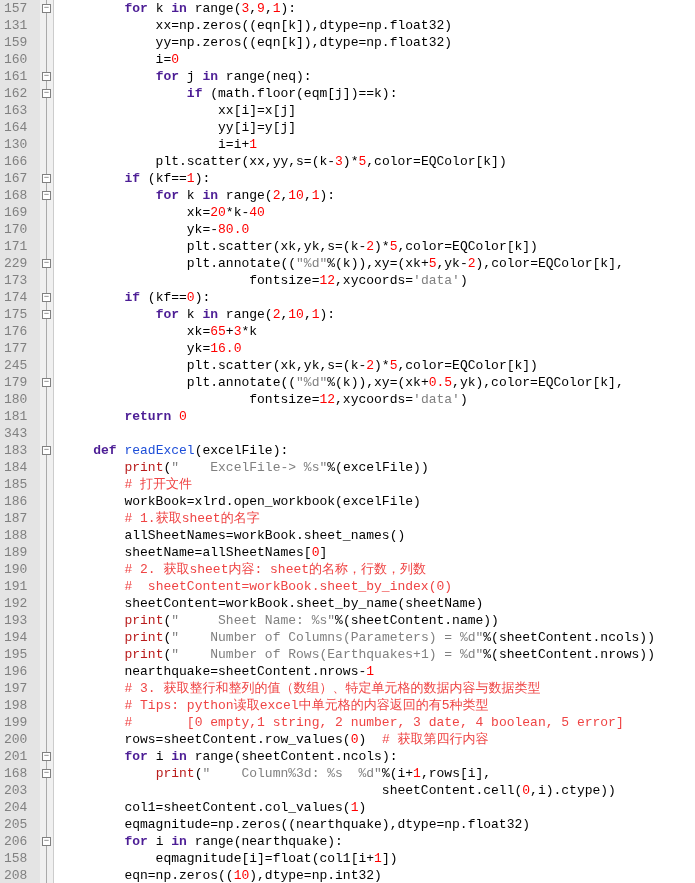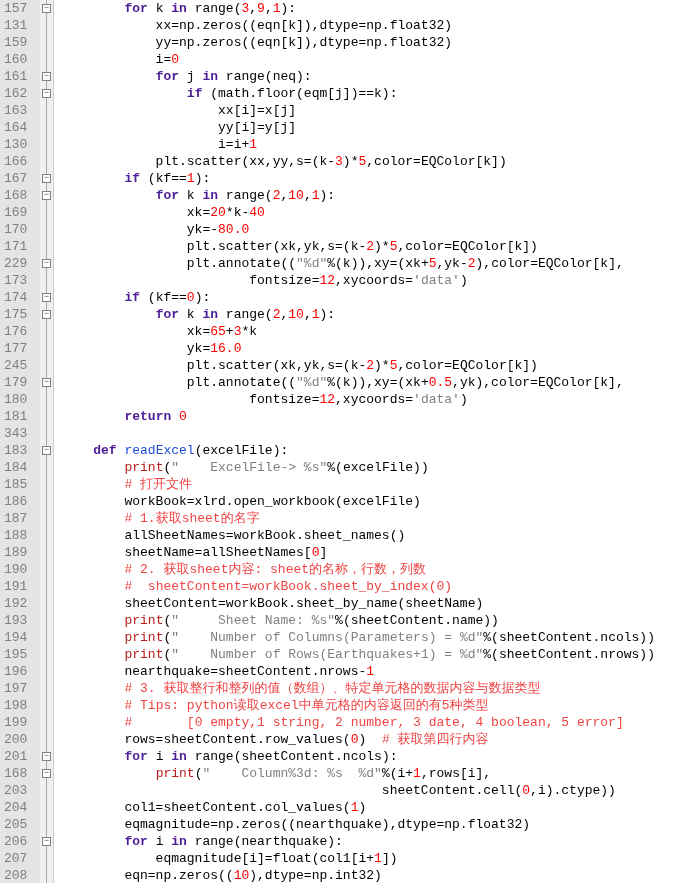--- a/index.html
+++ b/index.html
@@ -105,21 +105,21 @@
       <div class="ln">197</div>
       <div class="ln">198</div>
       <div class="ln">199</div>
       <div class="ln">200</div>
       <div class="ln">201</div>
       <div class="ln">168</div>
       <div class="ln">203</div>
       <div class="ln">204</div>
       <div class="ln">205</div>
       <div class="ln">206</div>
-      <div class="ln">207</div>
+      <div class="ln">158</div>
       <div class="ln">208</div>
     </div>
   <div class="fold-gutter" id="foldg">
       <div class="fold-line" style="top: 0px; height: 884px;"></div>
       <div class="fold-mark" style="top: 4px;">−</div>
       <div class="fold-mark" style="top: 72px;">−</div>
       <div class="fold-mark" style="top: 89px;">−</div>
       <div class="fold-mark" style="top: 174px;">−</div>
       <div class="fold-mark" style="top: 191px;">−</div>
       <div class="fold-mark" style="top: 259px;">−</div>

